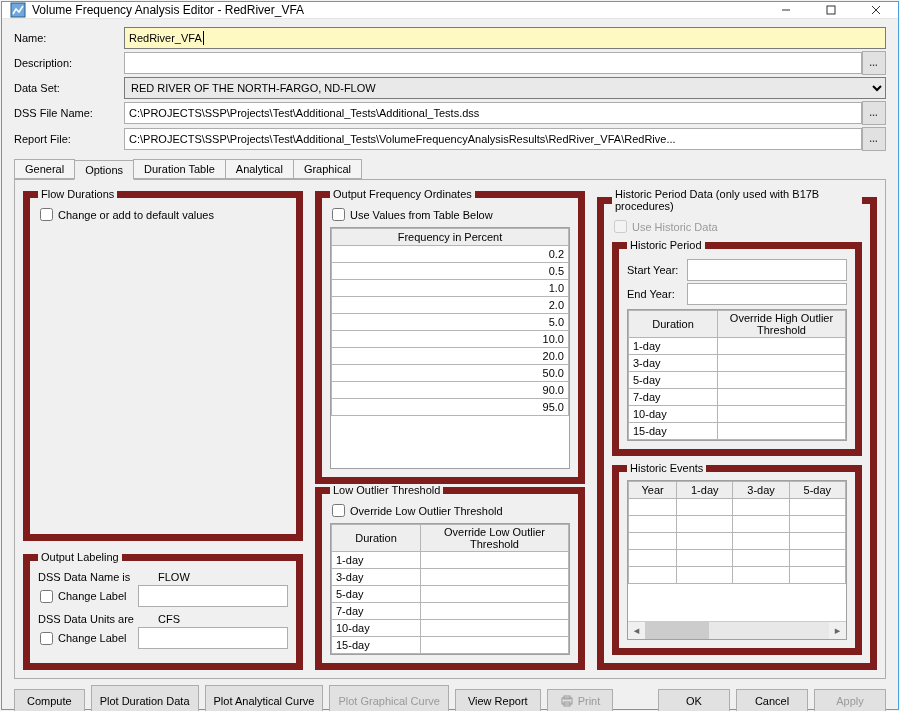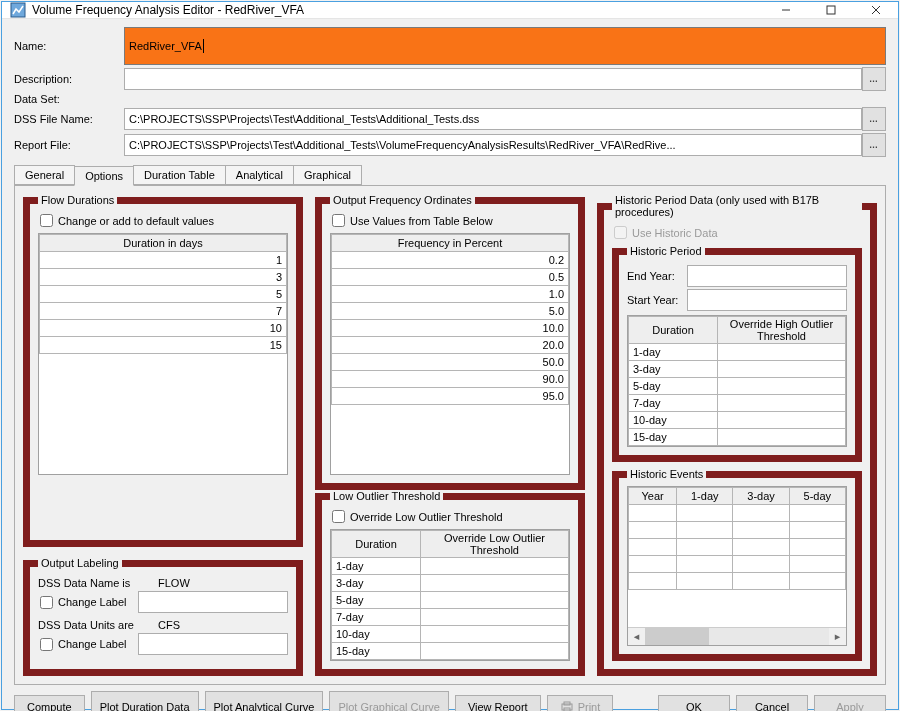--- a/index.html
+++ b/index.html
@@ -5,21 +5,21 @@
   html,body{margin:0;padding:0;font-family:"Segoe UI",Tahoma,sans-serif;font-size:11px;color:#000;background:#fff;}
   .window{width:896px;height:707px;border:1px solid #4aa0e0;box-shadow:0 0 0 1px rgba(0,0,0,0.05);display:flex;flex-direction:column;background:#f0f0f0;position:relative;margin:1px;}
   .titlebar{height:30px;background:#fff;display:flex;align-items:center;padding:0 0 0 8px;border-bottom:1px solid #e5e5e5;}
   .titlebar .appicon{width:16px;height:16px;margin-right:6px;display:inline-block;}
   .titlebar .title{flex:1;color:#000;font-size:12px;}
   .winbtns{display:flex;align-self:stretch;}
   .winbtn{width:45px;display:flex;align-items:center;justify-content:center;color:#333;}
   .form{padding:6px 12px 0 12px;}
   .row{display:flex;align-items:center;margin:2px 0;}
   .row .lbl{width:110px;}
-  .txt{flex:1;height:20px;border:1px solid #7a7a7a;background:#f97316;padding:8px 4px;font:inherit;display:flex;align-items:center;}
+  .txt{flex:1;height:20px;border:1px solid #7a7a7a;background:#fef9c3;padding:0 4px;font:inherit;display:flex;align-items:center;}
   .txtplain{flex:1;height:20px;border:1px solid #adadad;background:#fff;padding:0 4px;font:inherit;display:flex;align-items:center;}
   .txtbtn{width:22px;height:22px;border:1px solid #adadad;background:#e1e1e1;margin-left:0px;display:flex;align-items:center;justify-content:center;}
   select{flex:1;height:22px;border:1px solid #7a7a7a;background:#e9e9e9;font:inherit;padding:0 2px;}
   .tabs{display:flex;margin:6px 12px 0 12px;position:relative;z-index:2;}
   .tab{padding:3px 10px;border:1px solid #adadad;background:#f4f4f4;margin-right:-1px;position:relative;}
   .tab.active{background:#f0f0f0;border-bottom:1px solid #f0f0f0;top:1px;}
   .tabbody{margin:0 12px 6px 12px;border:1px solid #adadad;flex:1;padding:8px;background:#f0f0f0;position:relative;}
   fieldset{border:7px solid #7f1d1d;margin:0;padding:6px 8px 8px 8px;}
   legend{padding:0 3px;}
   .cols{display:flex;gap:12px;height:100%;}
@@ -88,20 +88,21 @@
     </div>
     <div class="row">
       <span class="lbl">Description:</span>
       <div class="txtplain"></div>
       <div class="txtbtn">
           <span class="dotsicon">…</span>
         </div>
     </div>
     <div class="row">
       <span class="lbl">Data Set:</span>
+      <select><option>RED RIVER OF THE NORTH-FARGO, ND-FLOW</option></select>
     </div>
     <div class="row">
       <span class="lbl">DSS File Name:</span>
       <div class="txtplain">C:\PROJECTS\SSP\Projects\Test\Additional_Tests\Additional_Tests.dss</div>
       <div class="txtbtn">
           <span class="dotsicon">…</span>
         </div>
     </div>
     <div class="row">
       <span class="lbl">Report File:</span>
@@ -123,47 +124,20 @@
   <div class="tabbody">
     <div class="cols">
 
       <div class="col1">
         <fieldset style="flex:1;">
           <legend>Flow Durations</legend>
           <label class="chk">
             <input type="checkbox" style="">
               <span>Change or add to default values</span>
           </label>
-          <div class="tablewrap" style="height:240px;">
-            <table class="grid">
-              <tbody>
-                  <tr>
-                    <th>Duration in days</th>
-                  </tr>
-              <tr>
-                    <td class="right">1</td>
-                  </tr>
-              <tr>
-                    <td class="right">3</td>
-                  </tr>
-              <tr>
-                    <td class="right">5</td>
-                  </tr>
-              <tr>
-                    <td class="right">7</td>
-                  </tr>
-              <tr>
-                    <td class="right">10</td>
-                  </tr>
-              <tr>
-                    <td class="right">15</td>
-                  </tr>
-            </tbody>
-              </table>
-          </div>
         </fieldset>
 
         <fieldset>
           <legend>Output Labeling</legend>
           <div class="row">
               <span style="width:120px;">DSS Data Name is</span>
               <span>FLOW</span>
             </div>
           <label class="chk">
               <input type="checkbox" style="">
@@ -198,20 +172,23 @@
               <tr>
                     <td class="right">0.2</td>
                   </tr>
               <tr>
                     <td class="right">0.5</td>
                   </tr>
               <tr>
                     <td class="right">1.0</td>
                   </tr>
               <tr>
+                    <td class="right">2.0</td>
+                  </tr>
+              <tr>
                     <td class="right">5.0</td>
                   </tr>
               <tr>
                     <td class="right">10.0</td>
                   </tr>
               <tr>
                     <td class="right">20.0</td>
                   </tr>
               <tr>
                     <td class="right">50.0</td>
@@ -274,25 +251,25 @@
         <fieldset style="flex:1;display:flex;flex-direction:column;">
           <legend>Historic Period Data (only used with B17B procedures)</legend>
           <label class="chk" style="color:#9a9a9a;">
               <input type="checkbox" disabled="" style="">
               <span>Use Historic Data</span>
             </label>
 
           <fieldset style="margin-bottom:6px;">
             <legend>Historic Period</legend>
             <div class="row">
-                <span style="width:60px;">End Year:</span>
+                <span style="width:60px;">Start Year:</span>
                 <span class="txtplain"></span>
               </div>
             <div class="row">
-                <span style="width:60px;">Start Year:</span>
+                <span style="width:60px;">End Year:</span>
                 <span class="txtplain"></span>
               </div>
             <div class="tablewrap" style="margin-top:4px;">
               <table class="grid">
                 <tbody>
                     <tr>
                       <th style="width:80px;">Duration</th>
                       <th>Override High Outlier Threshold</th>
                     </tr>
                 <tr>

